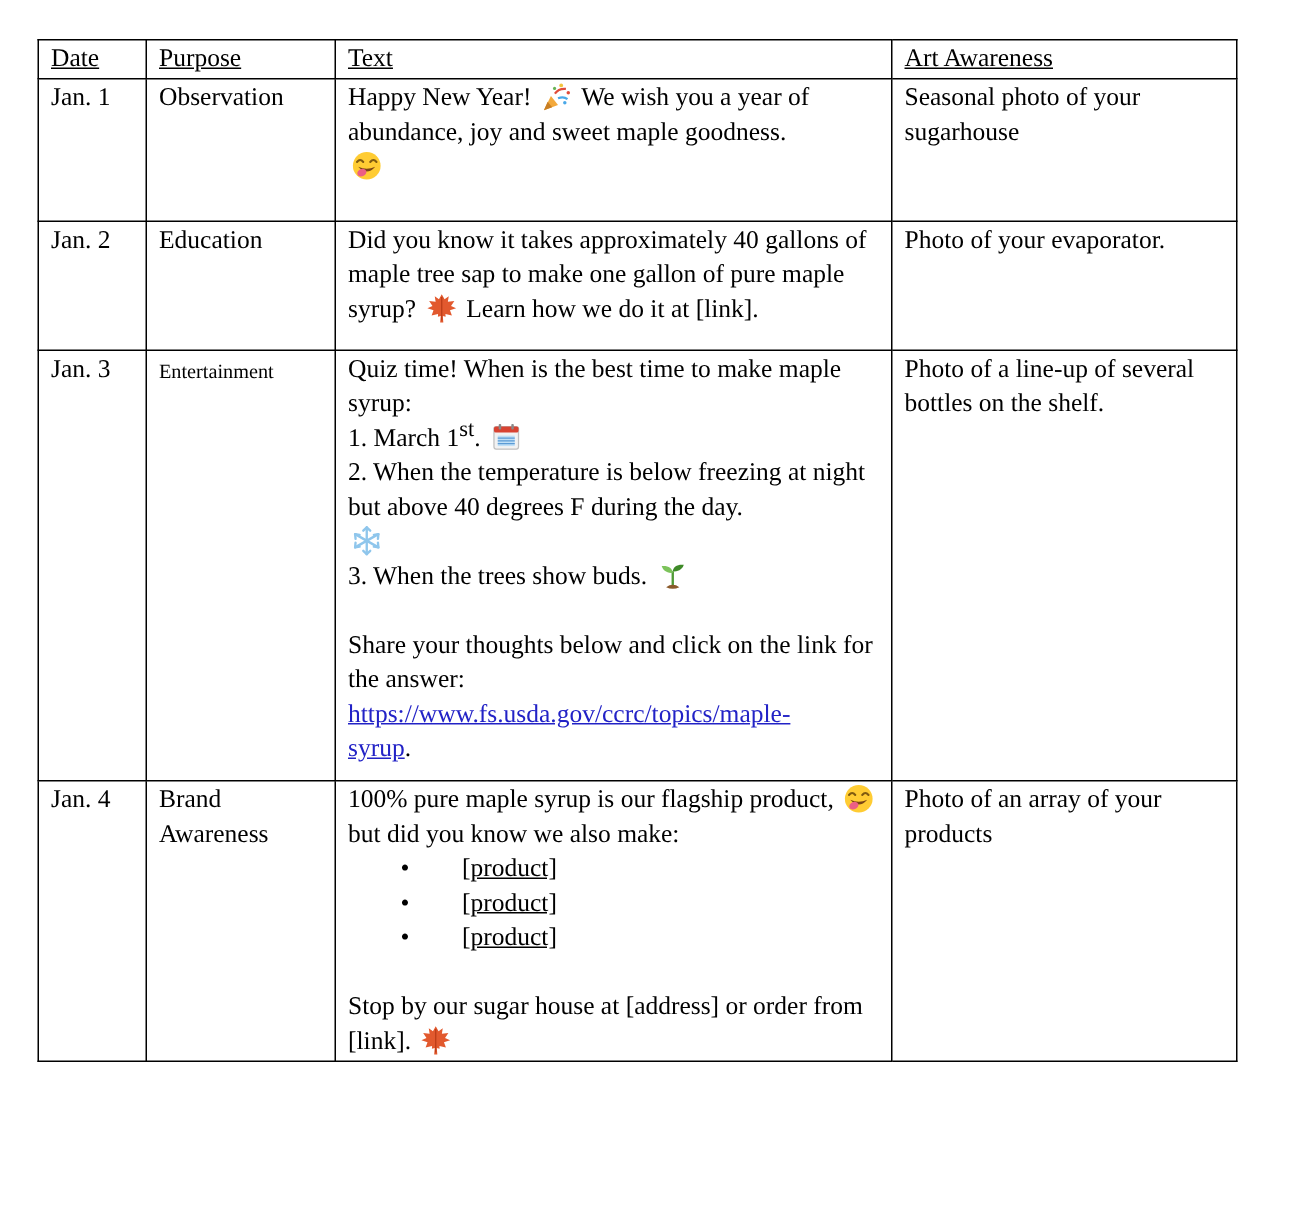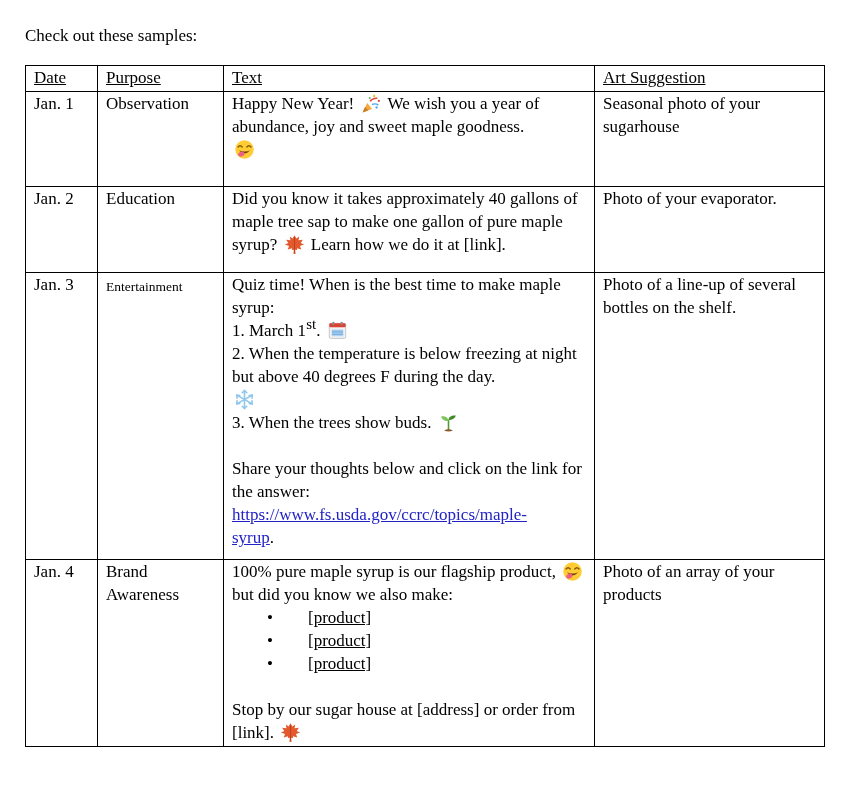--- a/index.html
+++ b/index.html
@@ -38,35 +38,34 @@
   .emoji svg { display: block; width: 100%; height: 100%; }
   sup { font-size: 15px; vertical-align: super; line-height: 0; }
   a.doc-link { color: var(--link-color, #2222CC); text-decoration: underline; overflow-wrap: break-word; }
   .bullet-row { padding-left: 35px; text-decoration: underline; }
   .bullet-glyph { display: inline-block; width: 41px; }
 </style>
 </head>
 <body>
 
 <div class="page">
-  <p class="para">Check out these samples:</p>
 
   <table class="posts">
     <colgroup>
       <col class="c-date">
         <col class="c-purpose">
         <col class="c-text">
         <col class="c-art">
     </colgroup>
     <thead>
       <tr>
           <th>Date</th>
           <th>Purpose</th>
           <th>Text</th>
-          <th>Art Suggestion</th>
+          <th>Art Awareness</th>
         </tr>
     </thead>
     <tbody>
         <tr>
           <td class="col-date">Jan. 1</td>
           <td class="col-purpose">Observation</td>
           <td class="col-text">Happy New Year! <span class="emoji"><svg viewBox="0 0 20 20">
                 <polygon points="1.5,18.5 10.5,15.2 6,9.5" fill="#F3A93C"></polygon>
                 <polygon points="1.5,18.5 6.8,16.6 3.9,13.1" fill="#C87E23"></polygon>
                 <path d="M8.5 8 Q11 4.5 15.5 5" stroke="#E04C3A" stroke-width="1.4" fill="none"></path>

